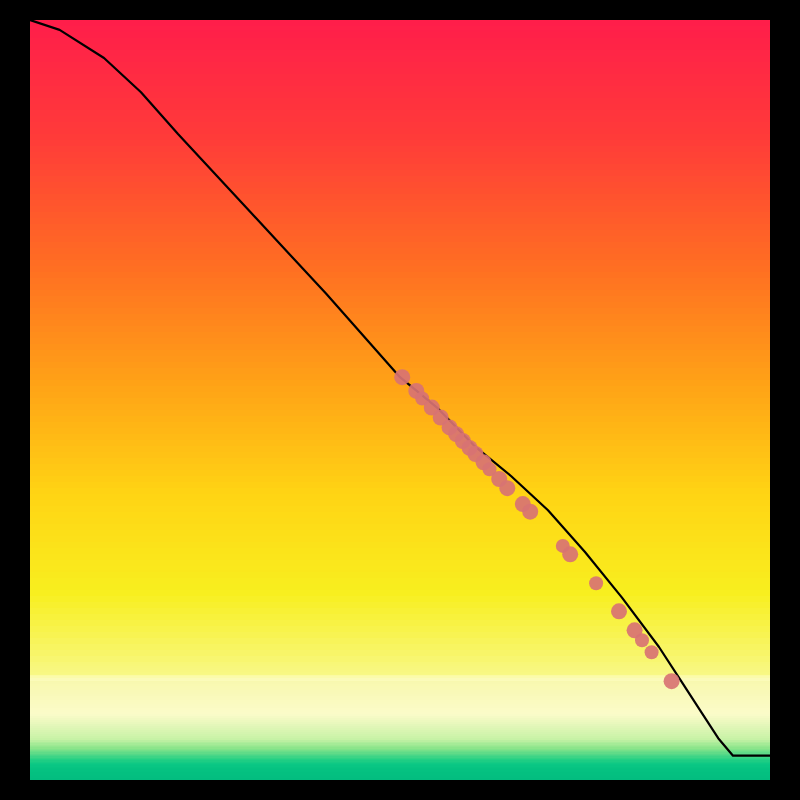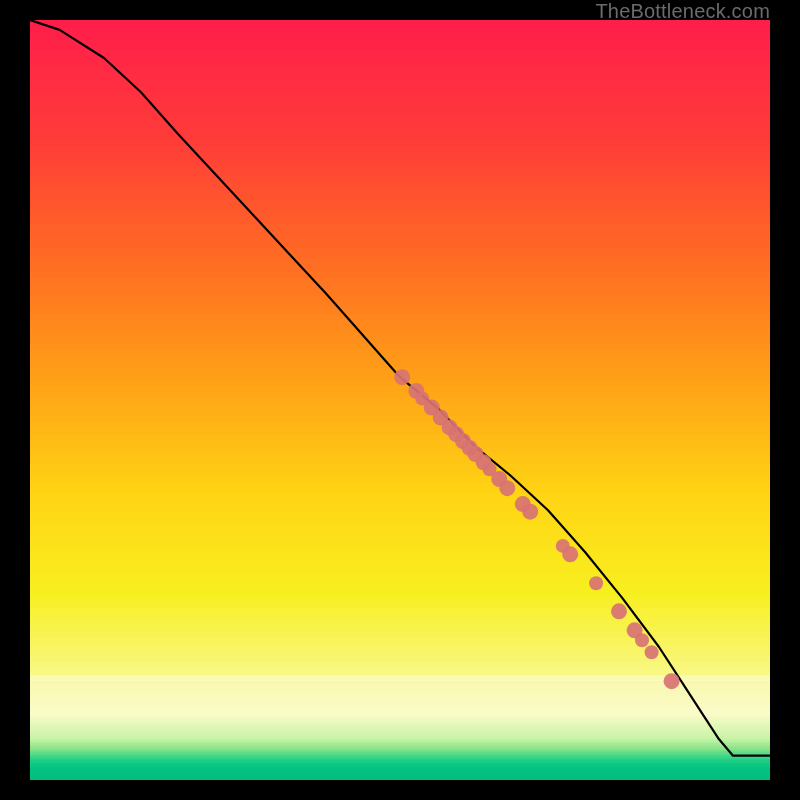--- a/index.html
+++ b/index.html
@@ -43,21 +43,20 @@
     font-size: 20px;
     color: #6b6b6b;
     letter-spacing: 0.2px;
     user-select: none;
   }
 </style>
 </head>
 <body>
 
 <div id="stage">
-  <div id="watermark">TheBottleneck.com</div>
   <div id="plot">
     <div id="gradient">
         <div class="strip" style="top: 0px; height: 6.7px; background: rgb(255, 30, 74);"></div>
         <div class="strip" style="top: 6px; height: 6.7px; background: rgb(255, 32, 73);"></div>
         <div class="strip" style="top: 12px; height: 6.7px; background: rgb(255, 33, 72);"></div>
         <div class="strip" style="top: 18px; height: 6.7px; background: rgb(255, 35, 71);"></div>
         <div class="strip" style="top: 24px; height: 6.7px; background: rgb(255, 36, 70);"></div>
         <div class="strip" style="top: 30px; height: 6.7px; background: rgb(255, 38, 70);"></div>
         <div class="strip" style="top: 36px; height: 6.7px; background: rgb(255, 39, 69);"></div>
         <div class="strip" style="top: 42px; height: 6.7px; background: rgb(255, 41, 68);"></div>

